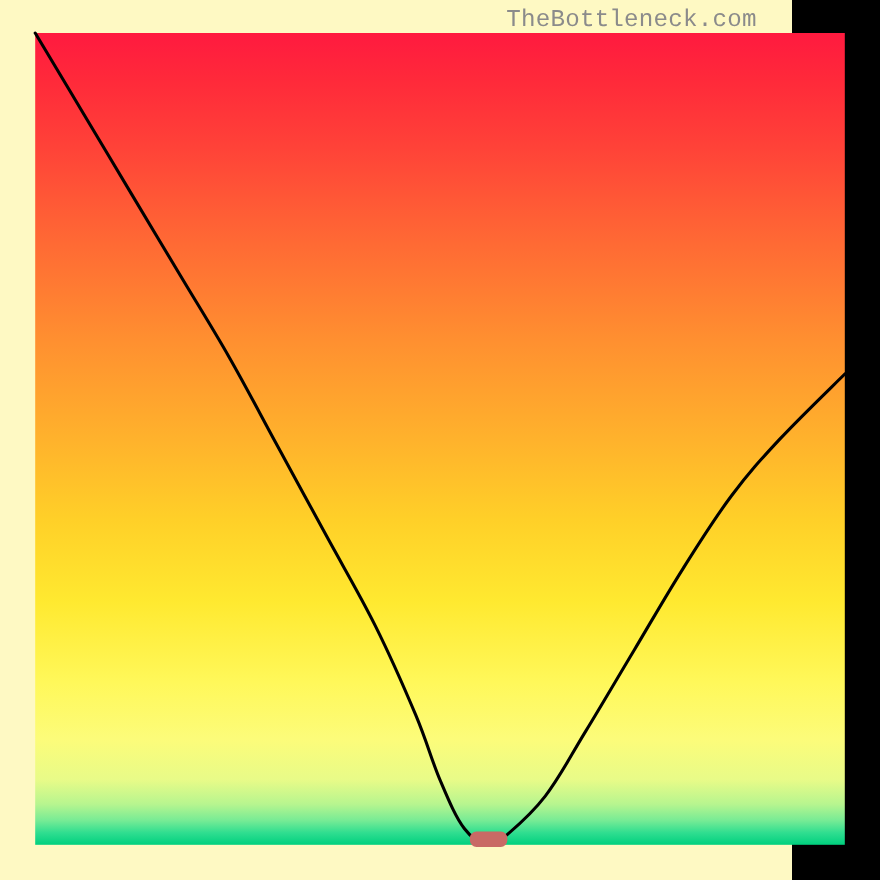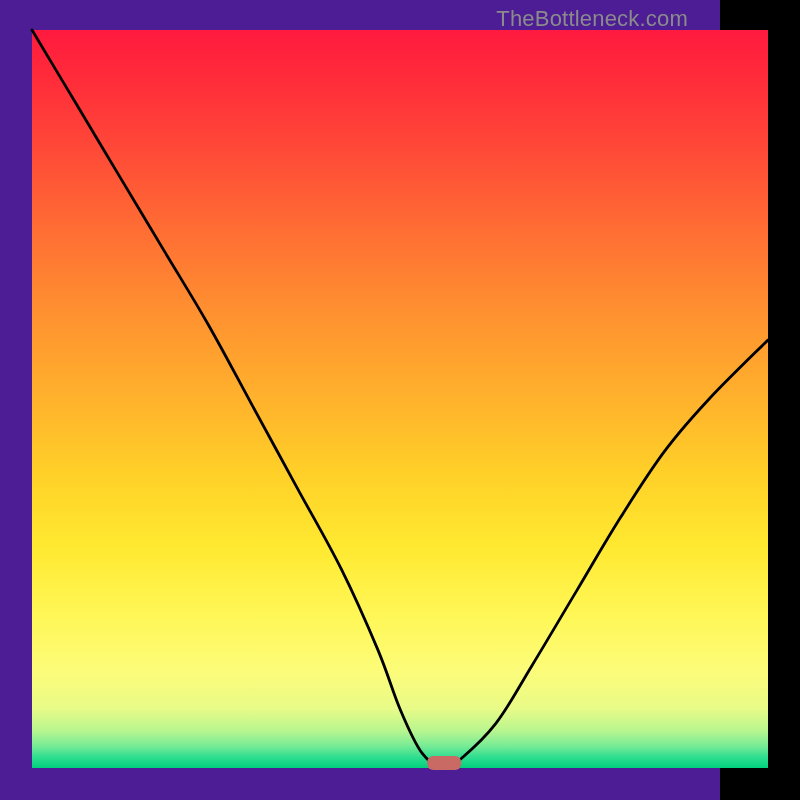--- a/index.html
+++ b/index.html
@@ -8,21 +8,22 @@
     background: #000;
     width: 800px;
     height: 800px;
     overflow: hidden;
     font-family: Arial, Helvetica, sans-serif;
   }
   .frame {
     position: relative;
     width: 720px;
     height: 800px;
-    background: #4c1d95;
+    background: #fef9c3;
+    font-family: Liberation Mono, monospace;
   }
   .plot-area {
     position: absolute;
     left: 32px;
     top: 30px;
     width: 736px;
     height: 738px;
     
     background: linear-gradient(to bottom,
       #ff1a3f 0%,

